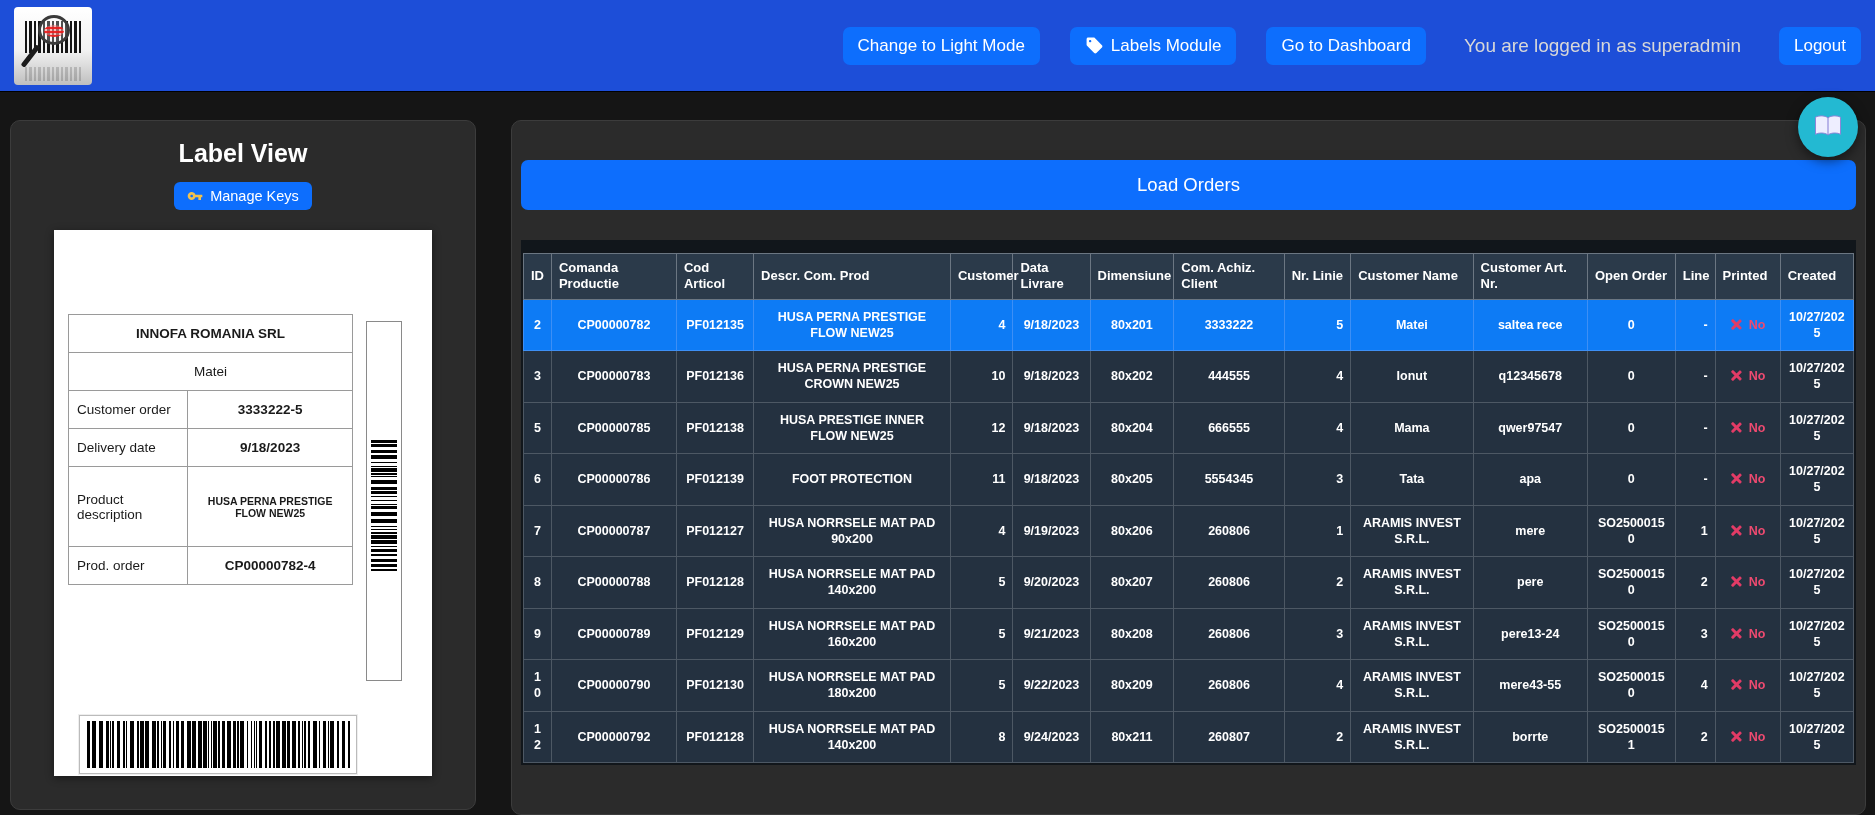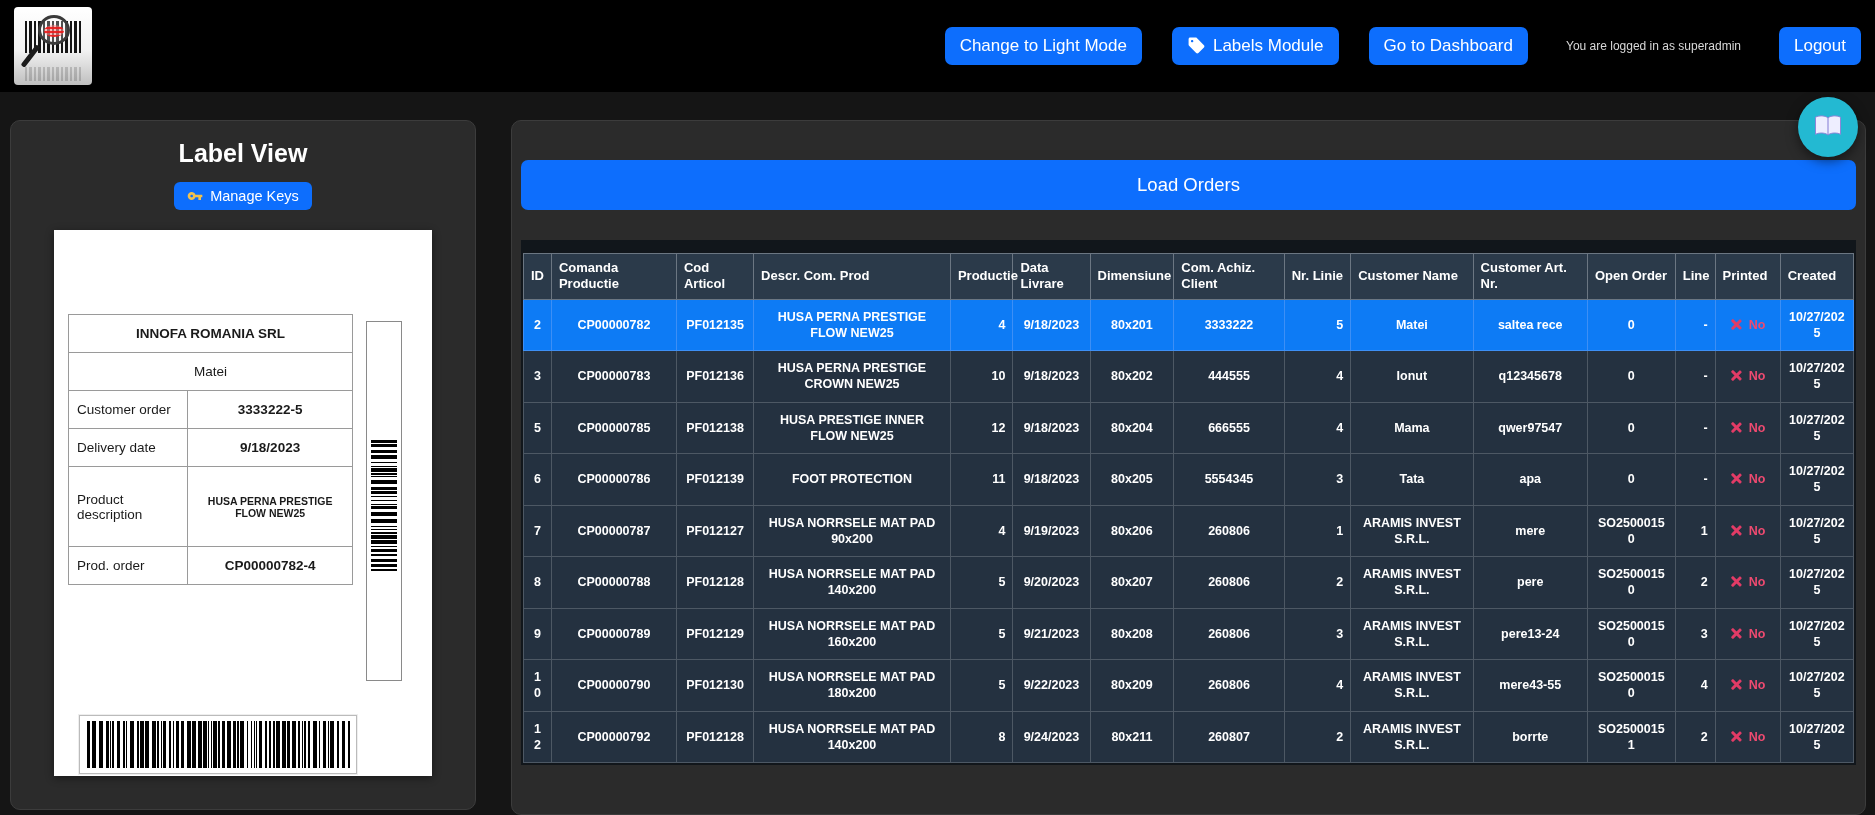--- a/index.html
+++ b/index.html
@@ -1,41 +1,41 @@
 <!DOCTYPE html>
 <html><head>
 <meta charset="utf-8">
 <style>
   * { margin:0; padding:0; box-sizing:border-box; }
   html,body { width:1875px; height:815px; overflow:hidden; background:#151515;
     font-family:"Liberation Sans", sans-serif; }
 
   
-  .navbar { height:92px; background:#000000; border-bottom:1px solid #000;
+  .navbar { height:92px; background:#1d4ed8; border-bottom:1px solid #000;
     display:flex; align-items:center; justify-content:space-between; padding:0 14px; }
   .logo { width:78px; height:78px; border-radius:4px; position:relative; overflow:hidden;
     background:linear-gradient(#ffffff 0%,#f2f2f2 55%,#dcdcdc 75%,#bfbfbf 100%); cursor:pointer; }
   .logo-barcode { position:absolute; left:11px; top:14px; width:56px; height:32px;
     background:repeating-linear-gradient(90deg,#151515 0 2px,transparent 2px 4px,#151515 4px 7px,transparent 7px 9px); }
   .logo-digits { position:absolute; left:11px; top:47px; width:56px; height:7px; color:#333;
     font-size:6px; letter-spacing:2px; overflow:hidden; }
   .logo-glass { position:absolute; left:24px; top:8px; width:32px; height:30px; border:3px solid #3a3a3a;
     border-radius:50%; background:rgba(255,255,255,.25); overflow:hidden; }
   .logo-red { position:absolute; left:3px; top:7px; width:20px; height:12px; border-radius:50%;
     background:repeating-linear-gradient(0deg,rgba(235,30,30,.95) 0 2px,rgba(255,120,120,.5) 2px 4px); filter:blur(.4px); }
   .logo-handle { position:absolute; left:14px; top:36px; width:5px; height:26px; background:#1c1c1c;
     border-radius:2px; transform:rotate(38deg); }
   .logo-reflect { position:absolute; left:11px; top:60px; width:56px; height:14px; opacity:.18;
     background:repeating-linear-gradient(90deg,#151515 0 2px,transparent 2px 4px,#151515 4px 7px,transparent 7px 9px); }
   .nav-right { display:flex; align-items:center; gap:30px; }
   .btn { background:#0d6efd; color:#fff; border:none; border-radius:7px; cursor:pointer;
     font-family:"Liberation Sans", sans-serif; font-size:17px; padding:9px 15px;
     display:inline-flex; align-items:center; gap:7px; }
   .btn svg { display:block; }
-  .user-status { color:#d8d8d8; font-size:12px; margin:6px 8px; }
+  .user-status { color:#d8d8d8; font-size:19px; margin:6px 8px; }
 
   
   .main { display:flex; padding:28px 9px 0 10px; gap:35px; align-items:flex-start; }
   .panel { background:#2b2b2b; border:1px solid #3c3c3c; border-radius:10px; }
   .left-panel { width:466px; height:690px; text-align:center; padding-top:18px; flex:0 0 auto; }
   .right-panel { flex:1 1 auto; height:695px; padding:14px 9px 0 9px; text-align:center; }
 
   
   .lv-title { color:#fff; font-size:25px; font-weight:bold; }
   .btn-sm { font-size:14.5px; padding:6px 13px; border-radius:6px; margin-top:14px; }
@@ -358,21 +358,21 @@
             <col style="width: 3%;">
             <col style="width: 4.9%;">
             <col style="width: 5.5%;">
           </colgroup>
         <thead id="orders-head">
             <tr>
               <th class="al-center">ID</th>
               <th>Comanda Productie</th>
               <th>Cod Articol</th>
               <th>Descr. Com. Prod</th>
-              <th>Productie</th>
+              <th>Customer</th>
               <th>Data Livrare</th>
               <th>Dimensiune</th>
               <th>Com. Achiz. Client</th>
               <th>Nr. Linie</th>
               <th>Customer Name</th>
               <th>Customer Art. Nr.</th>
               <th>Open Order</th>
               <th>Line</th>
               <th>Printed</th>
               <th>Created</th>

